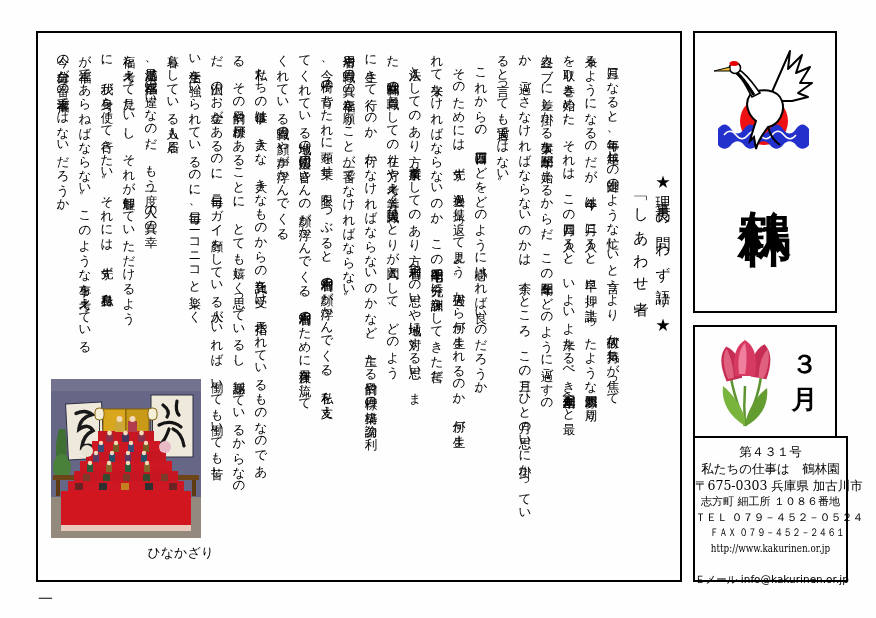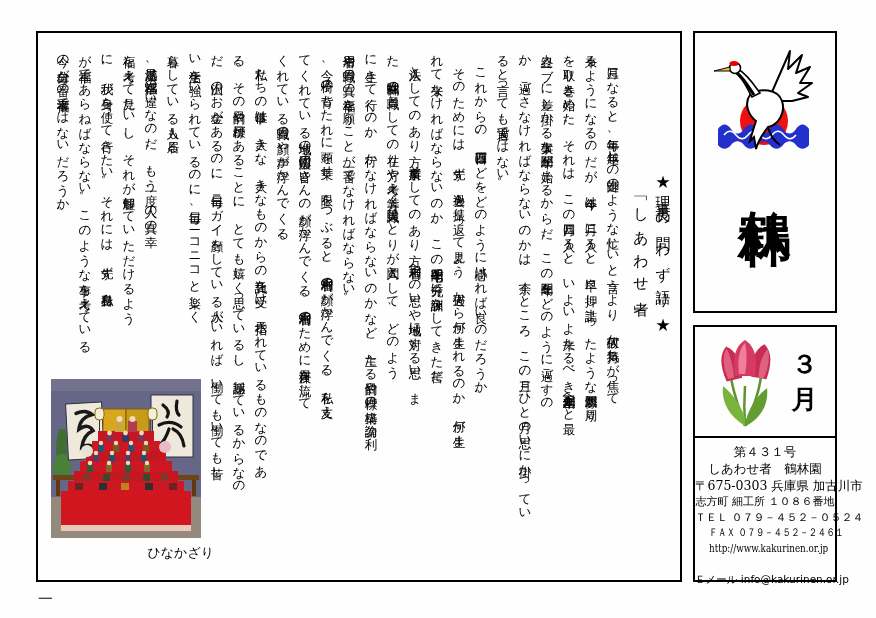--- a/index.html
+++ b/index.html
@@ -28,21 +28,21 @@
   .crane-box svg{display:block;margin:10px auto 0 auto;}
   .paper-title{position:absolute;top:136px;left:50%;transform:translateX(-50%);
     font-size:52px;font-weight:700;line-height:1.08;letter-spacing:4px;}
 
   .month-box{position:absolute;left:693px;top:325px;width:144px;height:113px;
     border:2px solid #000;box-sizing:border-box;}
   .month-box svg{position:absolute;left:14px;top:9px;}
   .month-label{position:absolute;right:12px;top:9px;font-size:26px;font-weight:700;
     letter-spacing:5px;}
 
-  .info-box{position:absolute;left:693px;top:436px;width:144px;height:146px;
+  .info-box{position:absolute;left:693px;top:436px;width:155px;height:146px;
     border:2px solid #000;box-sizing:border-box;text-align:center;padding-top:5px;}
   .info-line{font-size:12.5px;line-height:17px;white-space:nowrap;}
   .info-line:nth-child(n+4){font-size:11px;line-height:15.5px;}
   .info-line:nth-child(6),.info-line:nth-child(7){transform:scaleX(0.8);transform-origin:center;}
   .info-line:nth-child(8){font-size:10.5px;font-family:"DejaVu Sans","Liberation Sans",sans-serif;margin-top:16px;}
   .info-line:nth-child(9){font-size:10px;letter-spacing:-0.2px;font-family:"DejaVu Sans","Liberation Sans",sans-serif;margin-left:32px;}
 
   .page-num{position:absolute;left:38px;top:590px;font-size:15px;}
 </style>
 </head>
@@ -217,21 +217,21 @@
         <path d="M52 42 C50 28 52 18 56 12 C60 20 60 32 57 42 Z" fill="#e0607f"></path>
       </g>
       <path d="M26 40 C23 20 27 10 36 4 C45 10 49 20 46 40 Z" fill="#d63a62"></path>
       <path d="M30 38 C28 22 31 12 36 7 C38 16 38 28 36 38 Z" fill="#ef7f9c"></path>
     </svg>
     <div class="month-label vtext">３月</div>
   </div>
 
   <div class="info-box">
       <div class="info-line">第４３１号</div>
-      <div class="info-line">しあわせ者　鶴林園</div>
+      <div class="info-line">私たちの仕事は　鶴林園</div>
       <div class="info-line">〒675-0303 兵庫県 加古川市</div>
       <div class="info-line">志方町 細工所 １０８６番地</div>
       <div class="info-line">ＴＥＬ ０７９－４５２－０５２４</div>
       <div class="info-line">ＦＡＸ ０７９－４５２－２４６１</div>
       <div class="info-line">http://www.kakurinen.or.jp</div>
       <div class="info-line">Ｅメール  info@kakurinen.or.jp</div>
     </div>
 
   <div class="page-num">一</div>
 </div>

